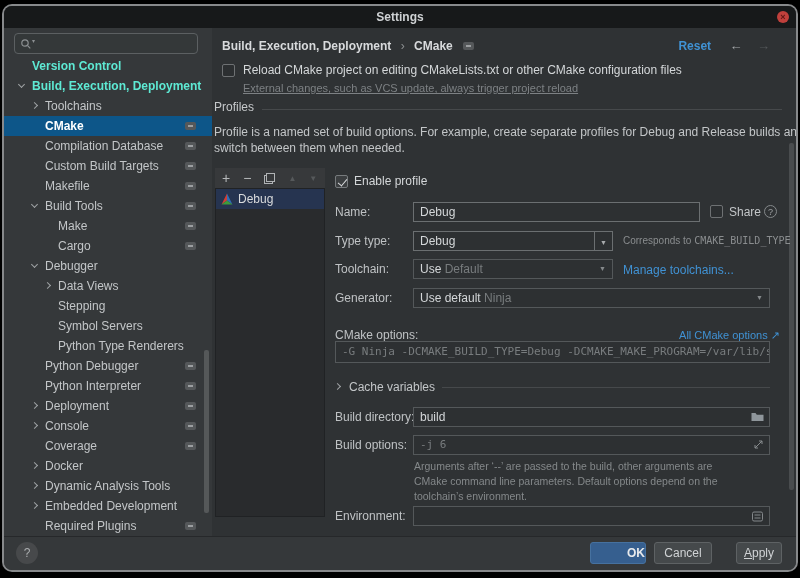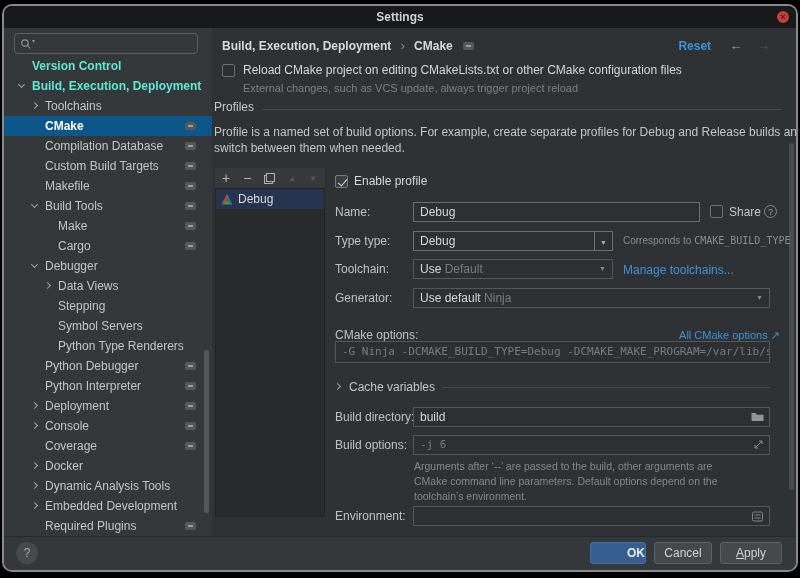--- a/index.html
+++ b/index.html
@@ -57,21 +57,21 @@
   .arrow-fwd  { color:#55585a; font-size:13px; }
 
   .cb { position:absolute; width:13px; height:13px; border:1px solid #6e7173; border-radius:2px;
         background:#2c2f31; }
   .cb.checked { background:#3b3e40; border-color:#777b7d; }
   .cb.checked::after { content:""; position:absolute; left:3.5px; top:0.5px; width:4px; height:8px;
         border-right:1.8px solid #d9dbdd; border-bottom:1.8px solid #d9dbdd; transform:rotate(40deg); }
 
   .reload-row { position:absolute; left:10px; top:36px; }
   .reload-label { position:absolute; left:31px; top:35px; font-size:12px; color:#d4d7d9; white-space:nowrap; }
-  .reload-hint { position:absolute; left:31px; top:54px; font-size:11px; color:#7d8184; white-space:nowrap; }
+  .reload-hint { position:absolute; left:31px; top:54px; font-size:11px; color:#7d8184; white-space:nowrap;text-decoration:underline; }
 
   .sec-title { position:absolute; left:2px; top:72px; font-size:12px; color:#c6c9cb; }
   .sec-line  { position:absolute; left:50px; right:14px; top:81px; border-top:1px solid #46494b; }
   .para { position:absolute; left:2px; top:96px; font-size:12px; color:#c3c6c8; line-height:16px; white-space:nowrap; }
 
   
   .plist { position:absolute; left:3px; top:140px; width:110px; height:349px; background:#37393b; }
   .ptoolbar { position:absolute; left:0; top:0; right:0; height:20px; display:flex; align-items:center;
               padding-left:7px; gap:13px; }
   .tb-plus, .tb-minus { color:#b4b7b9; font-size:14px; line-height:18px; }
@@ -119,21 +119,21 @@
 
   
   .bottombar { position:absolute; left:0; right:0; bottom:0; height:34px; background:#35383a;
                border-top:1px solid #26282a; }
   .helpbtn { position:absolute; left:12px; top:5px; width:22px; height:22px; border-radius:50%;
              background:#47494b; color:#aaadaf; font-size:12px; line-height:22px; text-align:center; }
   .btn { position:absolute; top:5px; height:22px; border-radius:3px; font-size:12px; text-align:center;
          line-height:20px; color:#d0d3d5; background:#45494b; border:1px solid #5e6264; }
   .btn-ok { right:150px; width:56px; background:#365f8f; border-color:#46719f; color:#e8eaec; font-weight:bold;text-align:right; }
   .btn-cancel { right:84px; width:58px; }
-  .btn-apply { right:14px; width:62px; }
+  .btn-apply { right:14px; width:46px; }
   .u { text-decoration:underline; }
 </style>
 </head>
 <body>
 
 <div class="window">
 
   <div class="titlebar">
     <span>Settings</span>
     <div class="closebtn">×</div>

